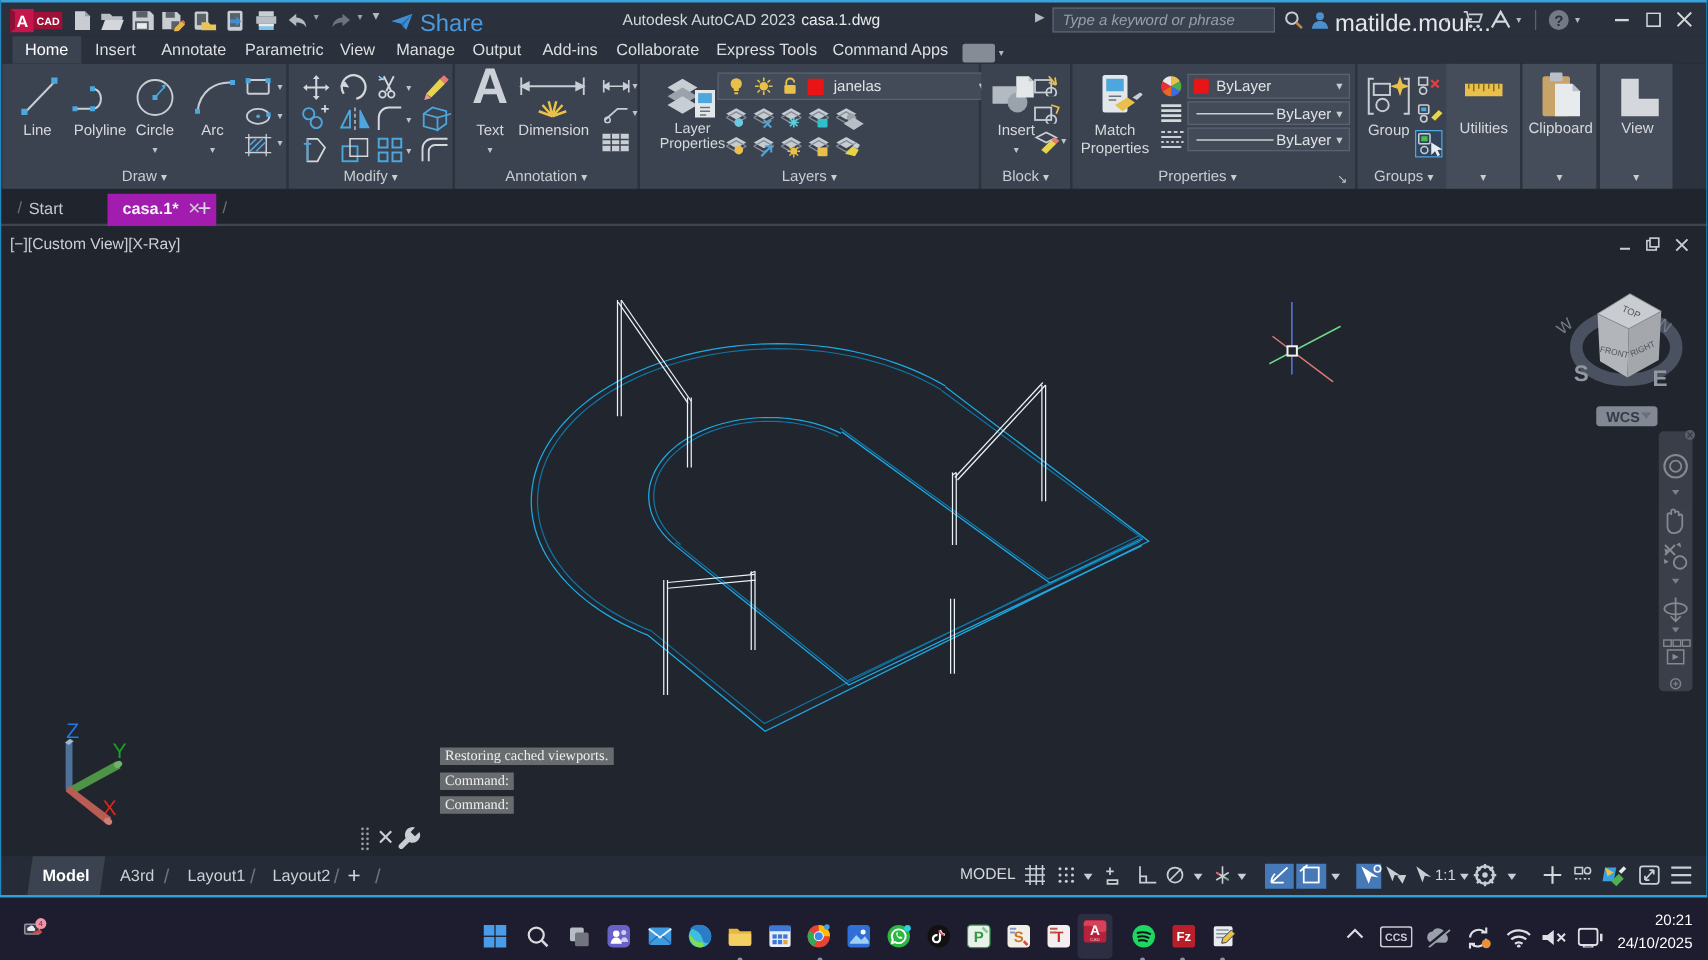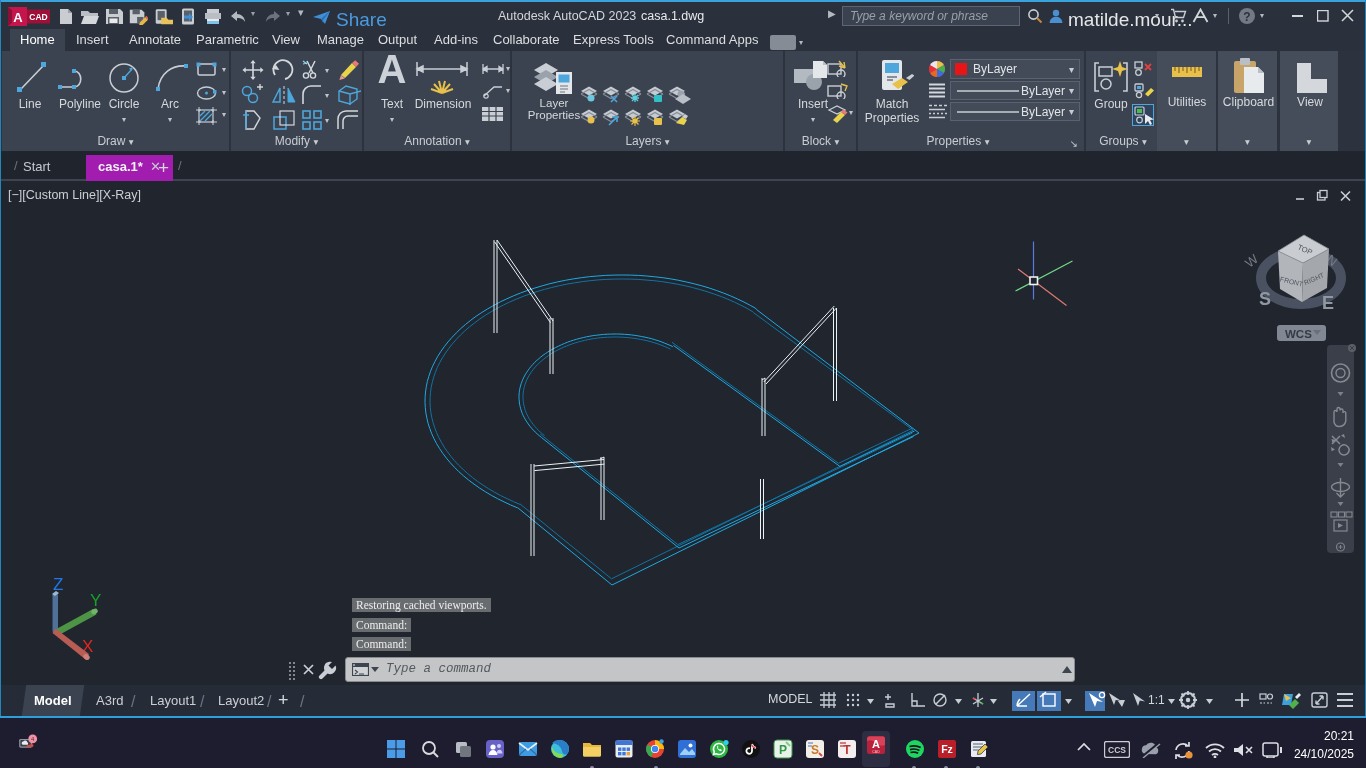--- a/index.html
+++ b/index.html
@@ -298,20 +298,39 @@
  <div class="panel" style="left:512px;width:271px">
   <svg class="abs" style="left:20px;top:7px" width="42" height="40">
           <path d="M2 12 l12-7 12 7 -12 7z" fill="#c9ced5"></path>
           <path d="M2 19 l12-7 12 7 -12 7z" fill="#9aa2ac"></path>
           <path d="M2 26 l12-7 12 7 -12 7z" fill="#c9ced5"></path>
           <rect x="24" y="14" width="16" height="22" fill="#e4e7ea"></rect>
           <rect x="26.5" y="16.5" width="11" height="8" fill="#4da6dc"></rect>
           <path d="M28 28h8 M28 31h8 M28 34h5" stroke="#6b7280" stroke-width="1.2"></path>
         </svg>
   <div class="bigbtn" style="left:4px;top:46px;width:76px;font-size:11.5px">Layer<br>Properties</div>
+  <div class="combo" style="left:62px;top:7px;width:220px;height:22px">
+   <svg width="15" height="16" style="margin-left:7px">
+            <circle cx="7" cy="6" r="4.5" fill="#e8c04a"></circle>
+            <path d="M5 11 h4 M5.5 13.5 h3" stroke="#e8c04a" stroke-width="1.6"></path>
+          </svg>
+   <svg width="16" height="16" style="margin-left:6px">
+            <circle cx="8" cy="8" r="3.4" fill="#e8c04a"></circle>
+            <g stroke="#e8c04a" stroke-width="1.3">
+              <path d="M8 1v3M8 12v3M1 8h3M12 8h3M3 3l2 2M11 11l2 2M13 3l-2 2M5 11l-2 2"></path>
+            </g>
+          </svg>
+   <svg width="14" height="16" style="margin-left:6px">
+            <path d="M4 7 V5 a3.2 3.2 0 0 1 6.4 0" fill="none" stroke="#e8c04a" stroke-width="1.5"></path>
+            <rect x="2.5" y="7" width="9" height="7" rx="1" fill="#e8c04a"></rect>
+          </svg>
+   <div style="width:13px;height:13px;background:#e81416;margin-left:7px"></div>
+   <span style="margin-left:8px">janelas</span>
+   <span class="arr">▾</span>
+  </div>
   <svg class="abs" style="left:67px;top:32px" width="212" height="46">
    <g id="lyr1">
             <path d="M2 8 l8-4.5 8 4.5 -8 4.5z" fill="#c6cbd2"></path>
             <path d="M2 11 l8 4.5 8-4.5 m-16 0 l8-4.5 8 4.5" fill="none" stroke="#878e98" stroke-width="1.1"></path>
           </g>
    <use href="#lyr1" x="22"></use>
           <use href="#lyr1" x="44"></use>
           <use href="#lyr1" x="66"></use>
           <use href="#lyr1" x="88"></use>
    <use href="#lyr1" x="0" y="23"></use>
@@ -573,21 +592,21 @@
  <rect x="52.5" y="593" width="5.5" height="40" rx="2.2" fill="#4e7099"></rect>
  <path d="M52 594 l4 -3 3 2 -4 3z" fill="#9db8d2"></path>
  <text x="90" y="606" font-size="17" fill="#18a028" font-family="Liberation Sans">Y</text>
  <path d="M55.5 629.5 L93 609 L96.5 614.5 L59 635 Z" fill="#4e9446"></path>
  <ellipse cx="94.5" cy="611.5" rx="2.6" ry="3.4" fill="#70b468" transform="rotate(62 94.5 611.5)"></ellipse>
  <text x="82" y="652" font-size="17" fill="#e02820" font-family="Liberation Sans">X</text>
  <path d="M52.5 629.5 L86 655 L82.5 660.5 L49.5 634 Z" fill="#b85c54" transform="translate(3,-1)"></path>
  <ellipse cx="86.5" cy="657" rx="2.6" ry="3.4" fill="#cc8078" transform="rotate(-55 86.5 657)"></ellipse>
 </g>
 </svg>
-<div id="vplabel">[−][Custom Line][X-Ray]</div>
+<div id="vplabel">[−][Custom View][X-Ray]</div>
 <div class="abs" style="left:1293px;top:8px;width:62px;height:14px">
  <svg width="62" height="14">
           <path d="M3 10 h8" stroke="#c9ced5" stroke-width="1.6"></path>
           <rect x="24.5" y="3.5" width="7.5" height="7.5" fill="none" stroke="#c9ced5" stroke-width="1.3"></rect>
           <rect x="27" y="1.5" width="7" height="7" fill="#20252e" stroke="#c9ced5" stroke-width="1.3"></rect>
           <path d="M48 2.5 l9 9 m0 -9 l-9 9" stroke="#c9ced5" stroke-width="1.6"></path>
         </svg>
 </div>
 <div class="cmdchip" style="left:352px;top:417px">Restoring cached viewports.</div>
 <div class="cmdchip" style="left:352px;top:437px">Command:</div>
@@ -601,35 +620,20 @@
           <circle cx="4" cy="11" r="1.1"></circle>
           <circle cx="8" cy="11" r="1.1"></circle>
           <circle cx="4" cy="15" r="1.1"></circle>
           <circle cx="8" cy="15" r="1.1"></circle>
           <circle cx="4" cy="19" r="1.1"></circle>
           <circle cx="8" cy="19" r="1.1"></circle>
         </g>
  <path d="M18 5 l9 9 m0-9 l-9 9" stroke="#c9ced5" stroke-width="1.7"></path>
  <path d="M38 8 a6 6 0 0 1 8 -6 l-3.5 3.5 3.5 3.5 3.5-3.5 a6 6 0 0 1 -8 8 l-5 5 a2.1 2.1 0 0 1 -3 -3 l5 -5 a6 6 0 0 1 -0.5 -2.5z" fill="#c9ced5"></path>
 </svg>
-<div id="cmdbar">
- <svg class="abs" style="left:6px;top:5px" width="17" height="13">
-          <rect x="0.5" y="0.5" width="16" height="12" fill="#d0d2d4" stroke="#3d4550" stroke-width="1.2"></rect>
-          <rect x="0" y="0" width="17" height="4" fill="#3d4550"></rect>
-          <rect x="1.2" y="1.2" width="1.6" height="1.6" fill="#c8cacc"></rect>
-          <path d="M3 7 l2.5 2 -2.5 2 M7 11 h5" stroke="#3d4550" stroke-width="1.1" fill="none"></path>
-        </svg>
- <svg class="abs" style="left:25px;top:9px" width="10" height="6">
-          <path d="M0 0 h8 l-4 5z" fill="#3d4550"></path>
-        </svg>
- <div class="abs" style="left:40px;top:4px;font-style:italic;font-size:12.5px;color:#54585e;font-family:'Liberation Mono',monospace">Type a command</div>
- <svg class="abs" style="left:716px;top:8px" width="10" height="7">
-          <path d="M5 0 l5 7 h-10z" fill="#3d4550"></path>
-        </svg>
-</div>
 </div>
 
 <div id="botbar">
  <div class="ltab" style="left:24px;background:#3c4350;color:#fff;font-weight:bold;transform:skewX(-8deg)"><span style="display:inline-block;transform:skewX(8deg)">Model</span></div>
  <div class="ltab" style="left:86px">A3rd</div>
  <span class="abs" style="left:131px;top:8px;color:#6b7280">/</span>
  <div class="ltab" style="left:140px">Layout1</div>
  <span class="abs" style="left:200px;top:8px;color:#6b7280">/</span>
  <div class="ltab" style="left:208px">Layout2</div>
  <span class="abs" style="left:267px;top:8px;color:#6b7280">/</span>

